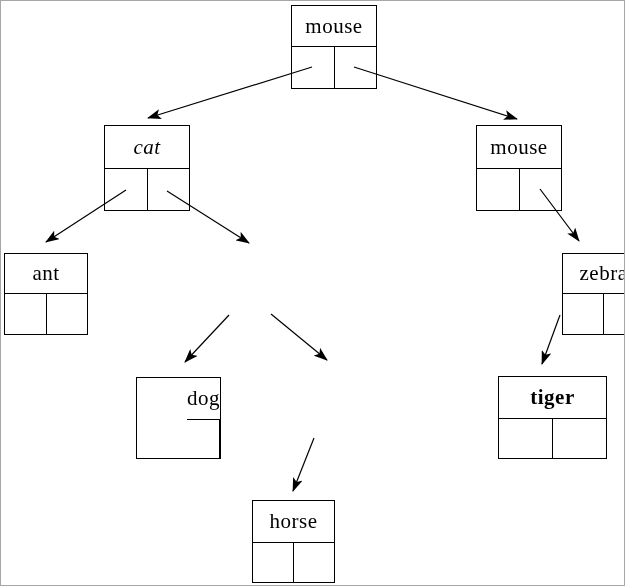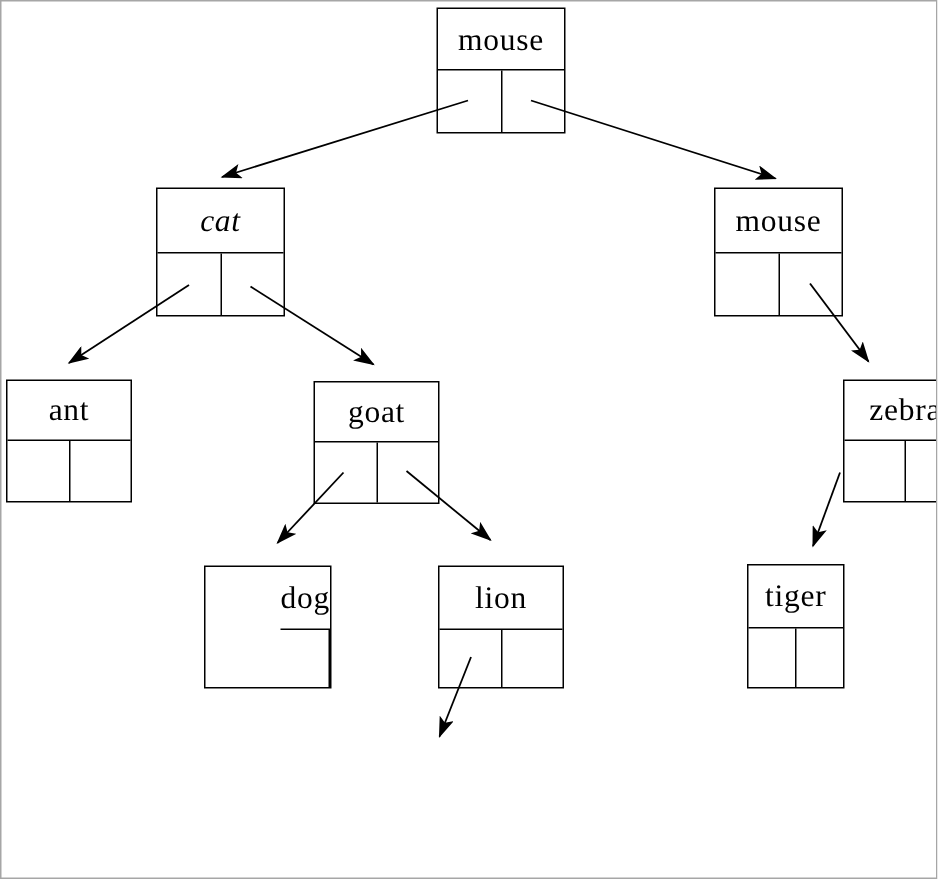--- a/index.html
+++ b/index.html
@@ -86,48 +86,41 @@
         <div class="cell cell-right"></div>
       </div>
     </div>
     <div class="node" style="left: 3px; top: 252px; width: 84px; height: 82px;">
       <div class="node-label" style="height: 40px;">ant</div>
       <div class="node-cells">
         <div class="cell cell-left"></div>
         <div class="cell cell-right"></div>
       </div>
     </div>
-    <div class="node" style="left: 208px; top: 253px; width: 84px; height: 82px;">
-      <div class="node-label" style="height: 40px;">goat</div>
-      <div class="node-cells">
-        <div class="cell cell-left"></div>
-        <div class="cell cell-right"></div>
-      </div>
-    </div>
     <div class="node" style="left: 537px; top: 252px; width: 83px; height: 82px; margin-left: 24px;">
       <div class="node-label" style="height: 40px;">zebra</div>
       <div class="node-cells">
         <div class="cell cell-left"></div>
         <div class="cell cell-right"></div>
       </div>
     </div>
     <div class="node" style="left: 135px; top: 376px; width: 85px; height: 82px; align-items: flex-end;">
       <div class="node-label" style="height: 42px;">dog</div>
       <div class="node-cells">
         <div class="cell cell-left"></div>
         <div class="cell cell-right"></div>
       </div>
     </div>
-    <div class="node" style="left: 291px; top: 376px; width: 84px; height: 82px;">
-      <div class="node-label" style="height: 42px;">lion</div>
+    <div class="node" style="left: 497px; top: 375px; width: 109px; height: 83px; font-weight: bold;">
+      <div class="node-label" style="height: 42px;">tiger</div>
       <div class="node-cells">
         <div class="cell cell-left"></div>
         <div class="cell cell-right"></div>
       </div>
     </div>
-    <div class="node" style="left: 497px; top: 375px; width: 65px; height: 83px;">
-      <div class="node-label" style="height: 42px;">tiger</div>
+    <div class="node" style="left: 251px; top: 499px; width: 83px; height: 83px;">
+      <div class="node-label" style="height: 42px;">horse</div>
       <div class="node-cells">
         <div class="cell cell-left"></div>
         <div class="cell cell-right"></div>
       </div>
     </div>
   </div>
 
 </body></html>

